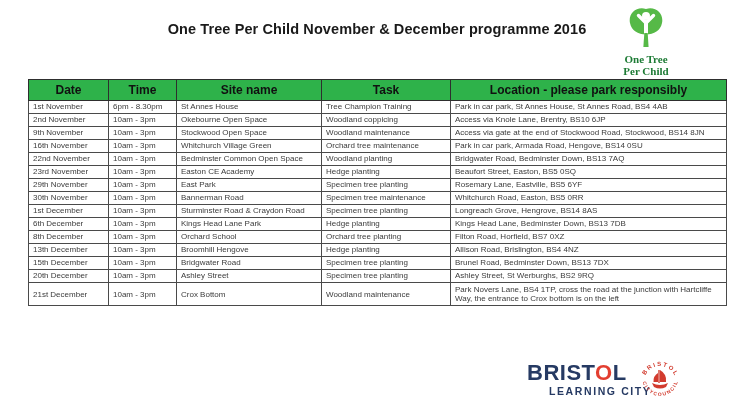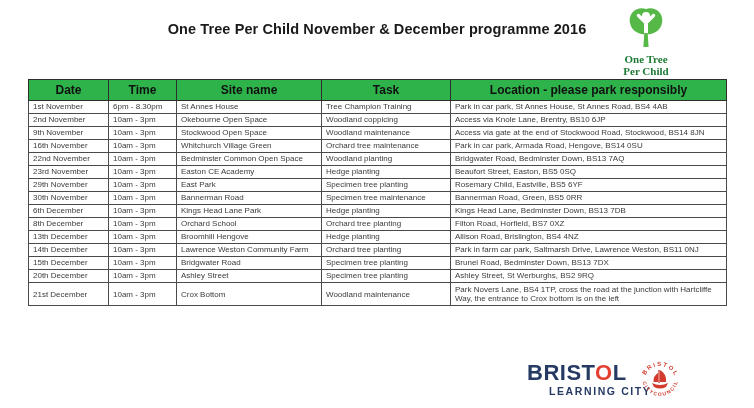--- a/index.html
+++ b/index.html
@@ -124,28 +124,35 @@
         <td>10am - 3pm</td>
         <td>Easton CE Academy</td>
         <td>Hedge planting</td>
         <td>Beaufort Street, Easton, BS5 0SQ</td>
       </tr>
       <tr>
         <td>29th November</td>
         <td>10am - 3pm</td>
         <td>East Park</td>
         <td>Specimen tree planting</td>
-        <td>Rosemary Child, Eastville, BS5 6YF</td>
+        <td>Rosemary Lane, Eastville, BS5 6YF</td>
       </tr>
       <tr>
         <td>30th November</td>
         <td>10am - 3pm</td>
         <td>Bannerman Road</td>
         <td>Specimen tree maintenance</td>
-        <td>Bannerman Road, Green, BS5 0RR</td>
+        <td>Whitchurch Road, Easton, BS5 0RR</td>
+      </tr>
+      <tr>
+        <td>1st December</td>
+        <td>10am - 3pm</td>
+        <td>Sturminster Road &amp; Craydon Road</td>
+        <td>Specimen tree planting</td>
+        <td>Longreach Grove, Hengrove, BS14 8AS</td>
       </tr>
       <tr>
         <td>6th December</td>
         <td>10am - 3pm</td>
         <td>Kings Head Lane Park</td>
         <td>Hedge planting</td>
         <td>Kings Head Lane, Bedminster Down, BS13 7DB</td>
       </tr>
       <tr>
         <td>8th December</td>
@@ -153,27 +160,20 @@
         <td>Orchard School</td>
         <td>Orchard tree planting</td>
         <td>Filton Road, Horfield, BS7 0XZ</td>
       </tr>
       <tr>
         <td>13th December</td>
         <td>10am - 3pm</td>
         <td>Broomhill Hengove</td>
         <td>Hedge planting</td>
         <td>Allison Road, Brislington, BS4 4NZ</td>
-      </tr>
-      <tr>
-        <td>14th December</td>
-        <td>10am - 3pm</td>
-        <td>Lawrence Weston Community Farm</td>
-        <td>Orchard tree planting</td>
-        <td>Park in farm car park, Saltmarsh Drive, Lawrence Weston, BS11 0NJ</td>
       </tr>
       <tr>
         <td>15th December</td>
         <td>10am - 3pm</td>
         <td>Bridgwater Road</td>
         <td>Specimen tree planting</td>
         <td>Brunel Road, Bedminster Down, BS13 7DX</td>
       </tr>
       <tr>
         <td>20th December</td>

